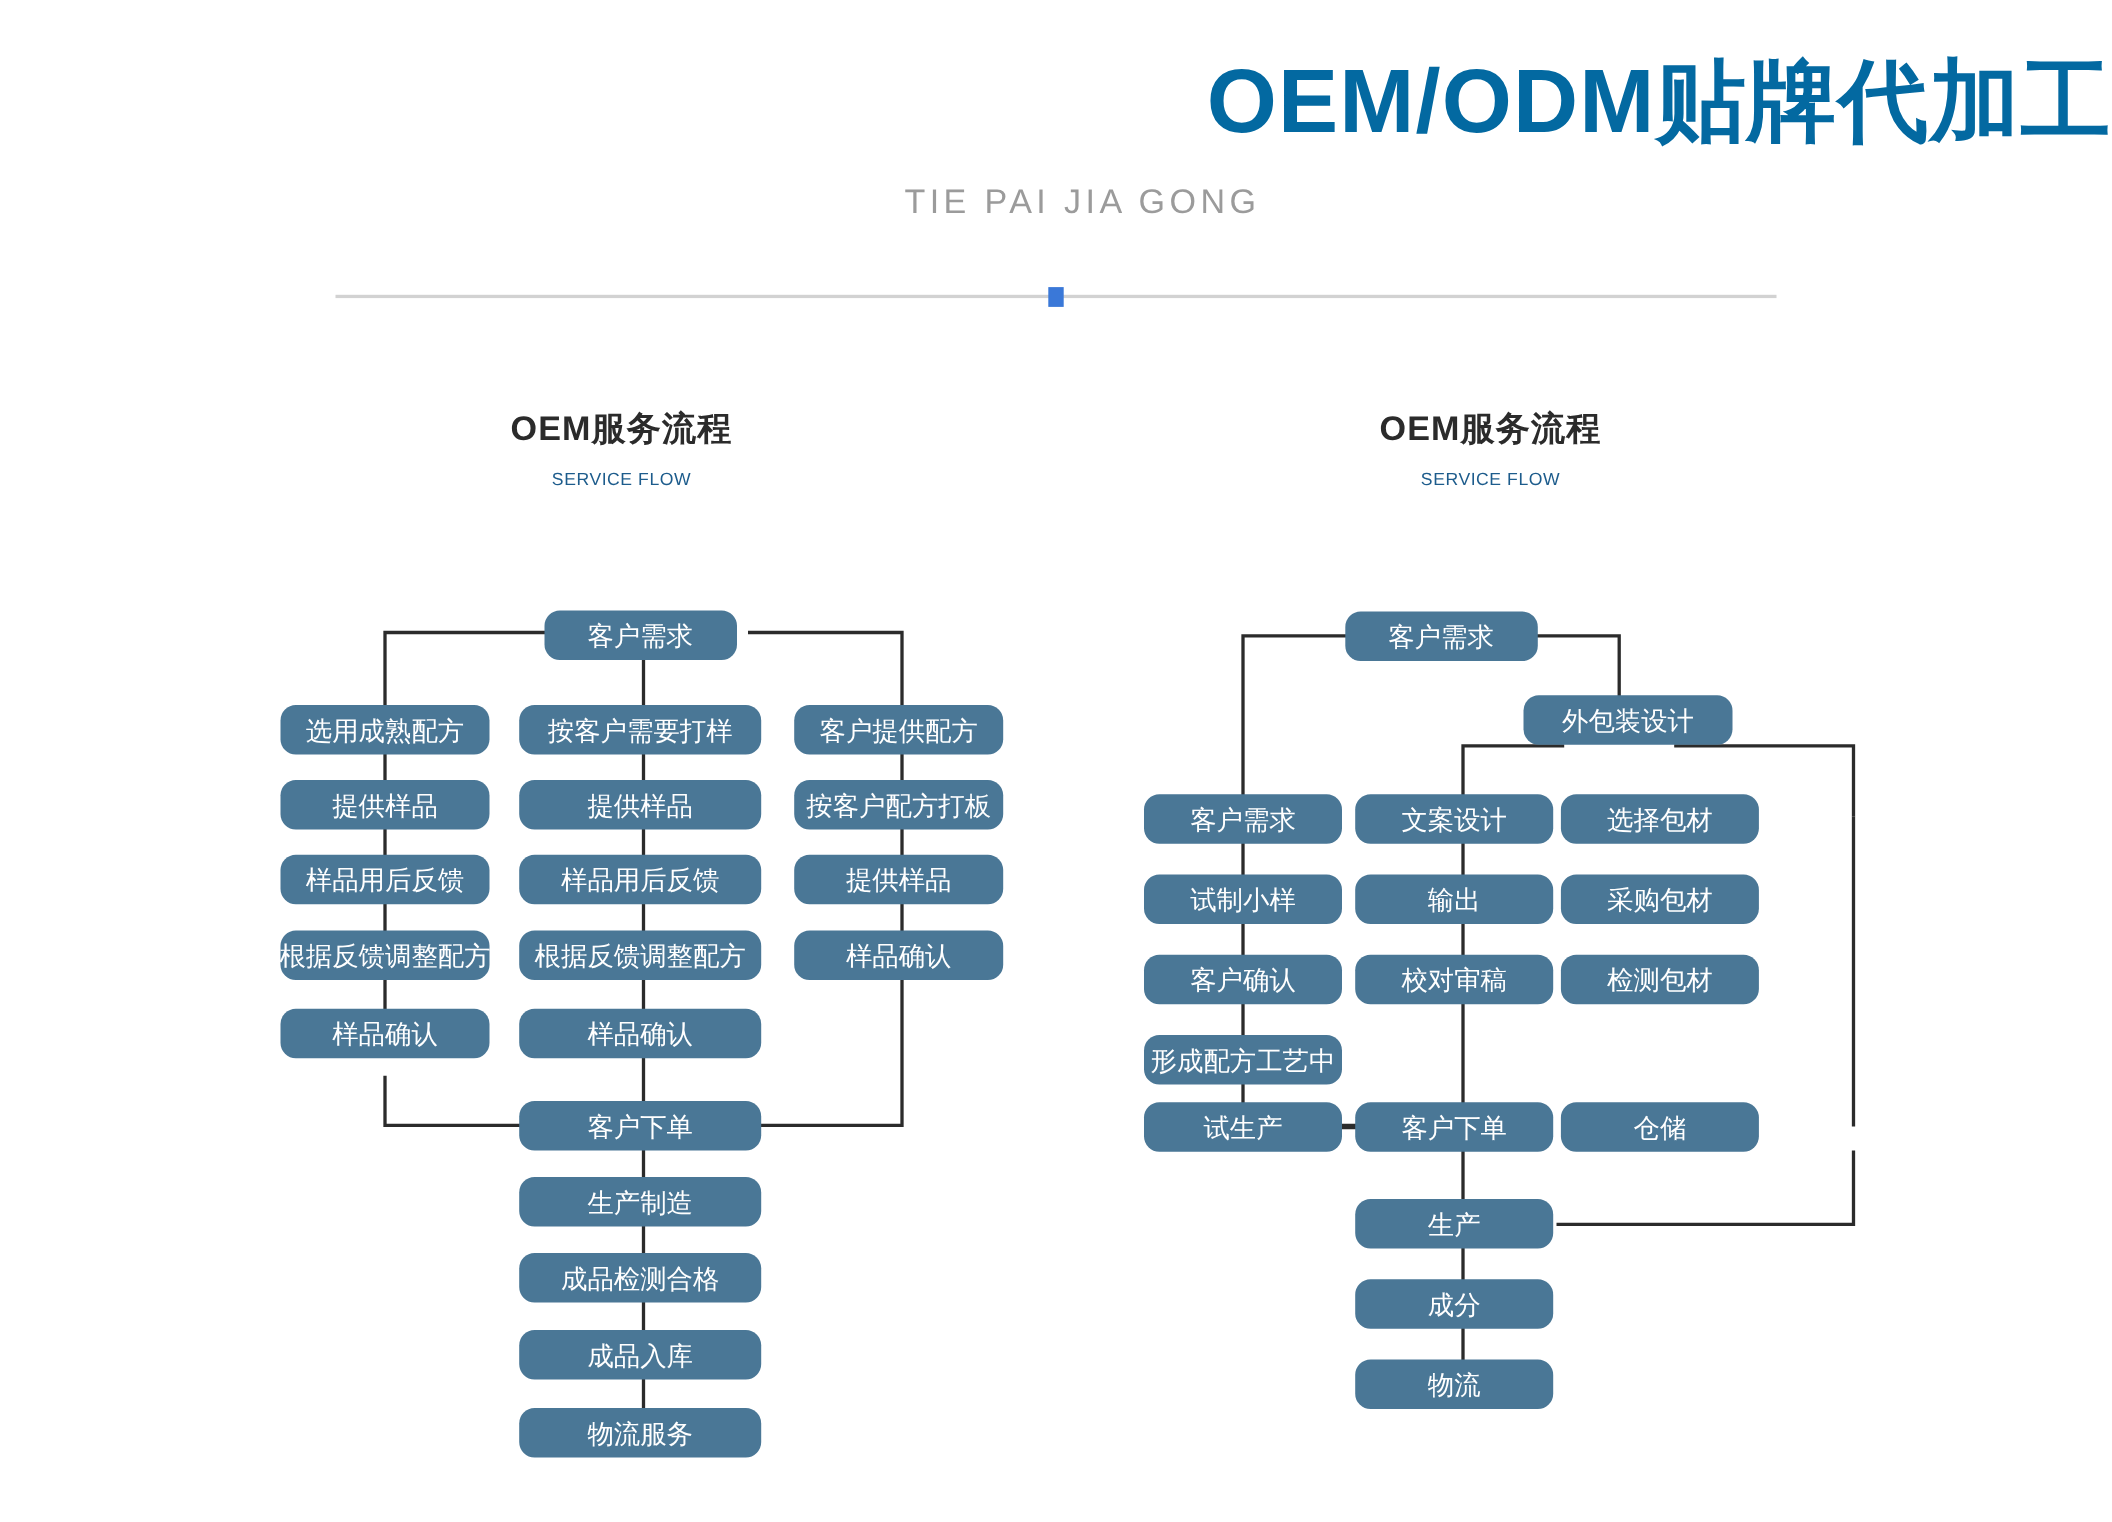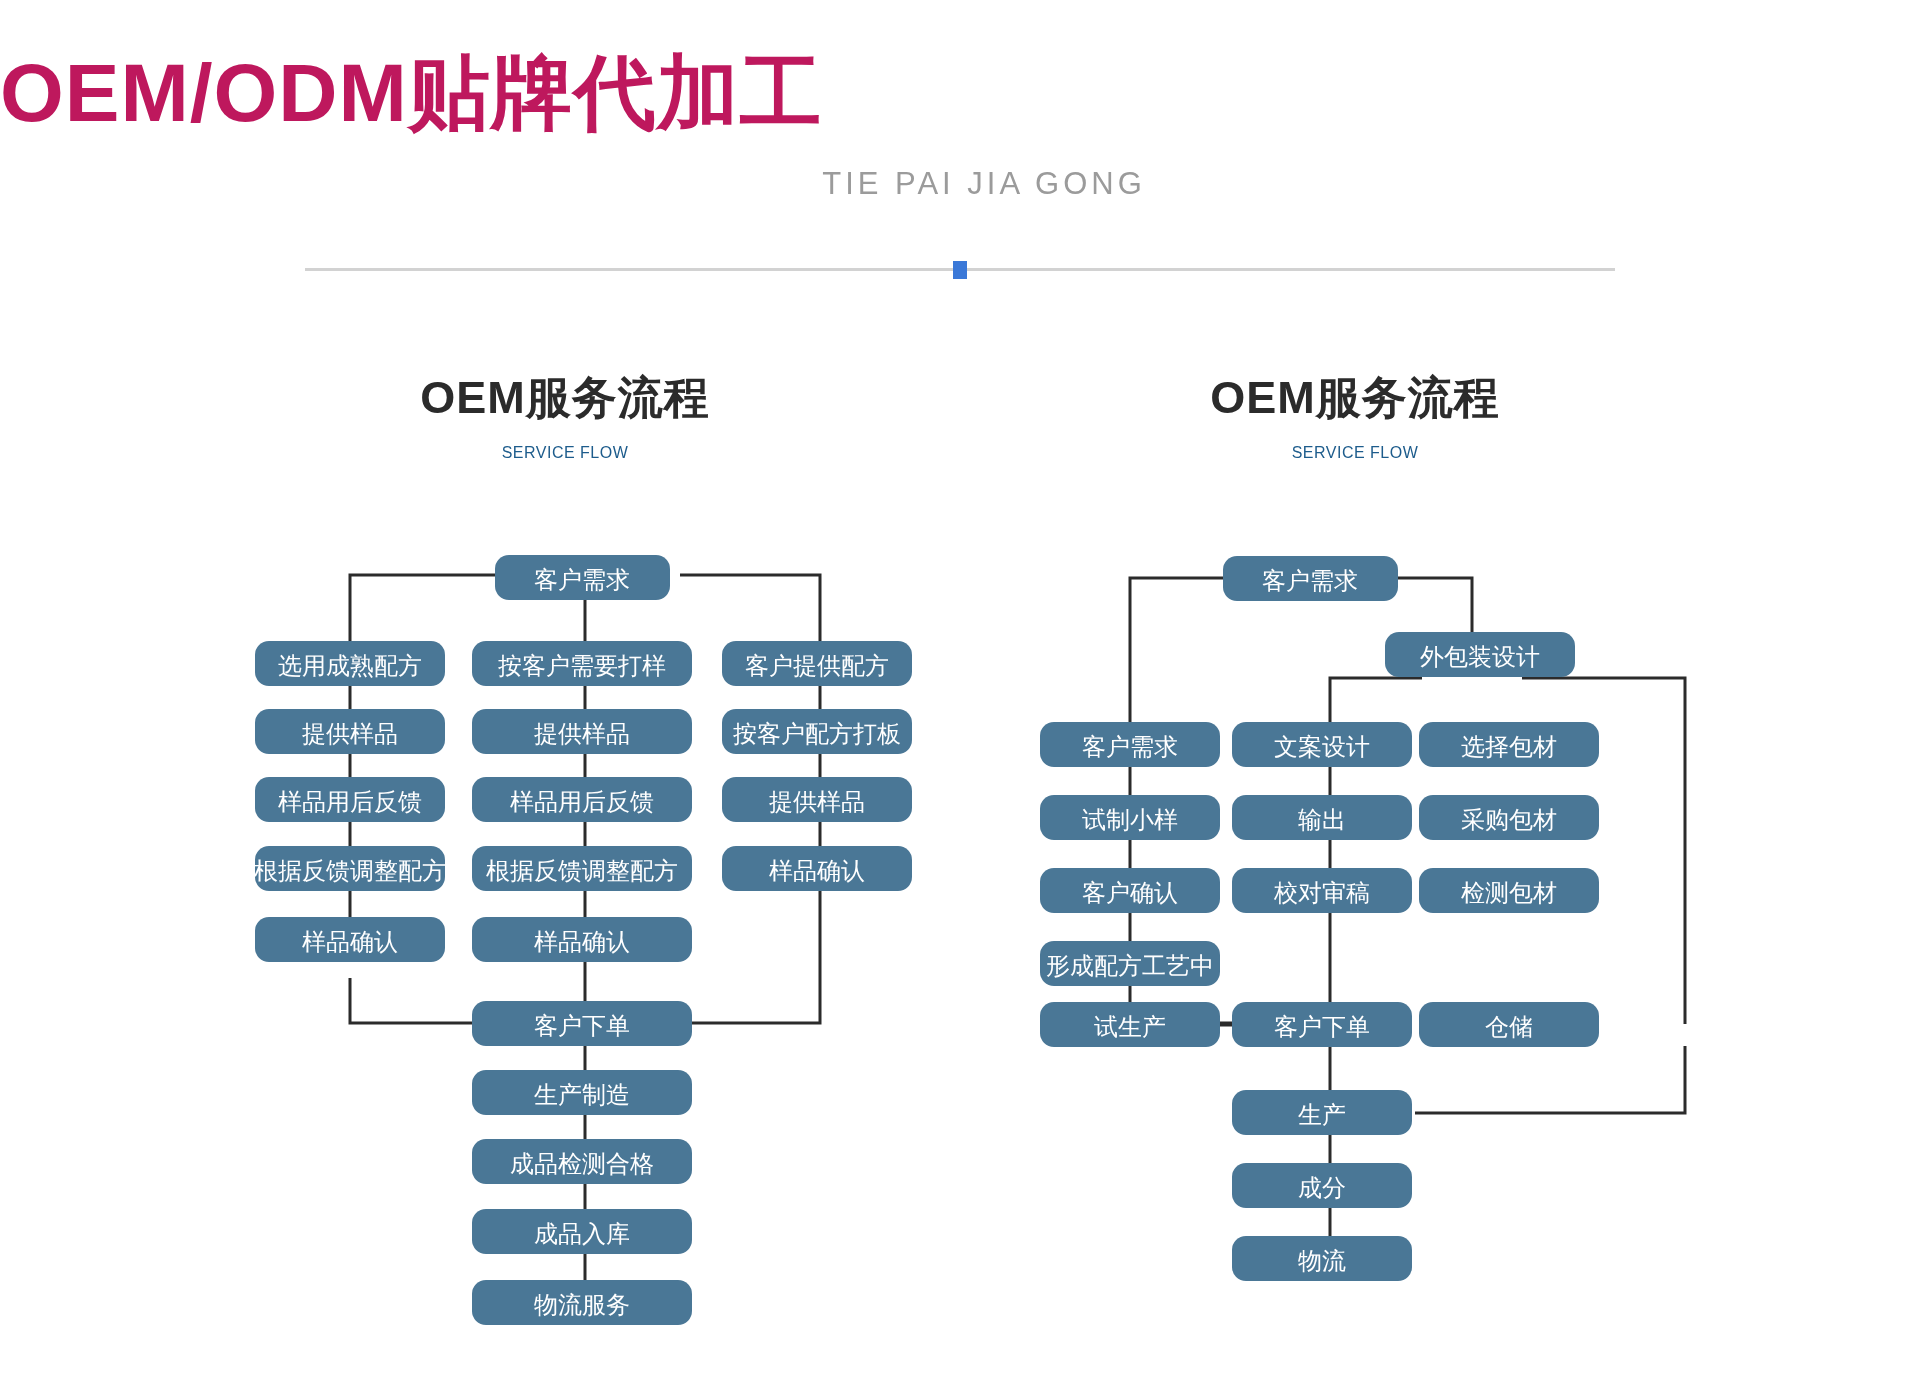--- a/index.html
+++ b/index.html
@@ -7,24 +7,24 @@
     width:1920px;height:1384px;
     font-family:"Liberation Sans","DejaVu Sans",sans-serif;
     -webkit-font-smoothing:antialiased;
     overflow:hidden;
   }
   #page{position:relative;width:1920px;height:1384px;background:#fff;}
 
   
   .hdr{position:absolute;left:0;top:0;width:1920px;}
   .hdr-title{
-    text-align:left;
+    text-align:right;
     font-size:82px;
     font-weight:700;
-    color:#be185d;
+    color:#0369a1;
     letter-spacing:1px;
     line-height:1;
     margin-top:52px;
   }
   .hdr-sub{
     text-align:center;
     font-size:31px;
     color:#9b9b9b;
     letter-spacing:4px;
     margin-top:32px;
@@ -43,21 +43,21 @@
     width:14px;height:18px;
     background:#3a78d8;
   }
 
   
   .sec{position:absolute;top:372px;width:640px;text-align:center;}
   .sec-oem{left:245px;}
   .sec-odm{left:1035px;}
   .sec h2{
     margin:0;
-    font-size:45px;
+    font-size:31px;
     font-weight:700;
     color:#2b2b2b;
     line-height:1.15;
     letter-spacing:1px;
   }
   .sec .sec-en{
     margin-top:20px;
     font-size:16px;
     color:#1d5c8c;
     letter-spacing:0.5px;

